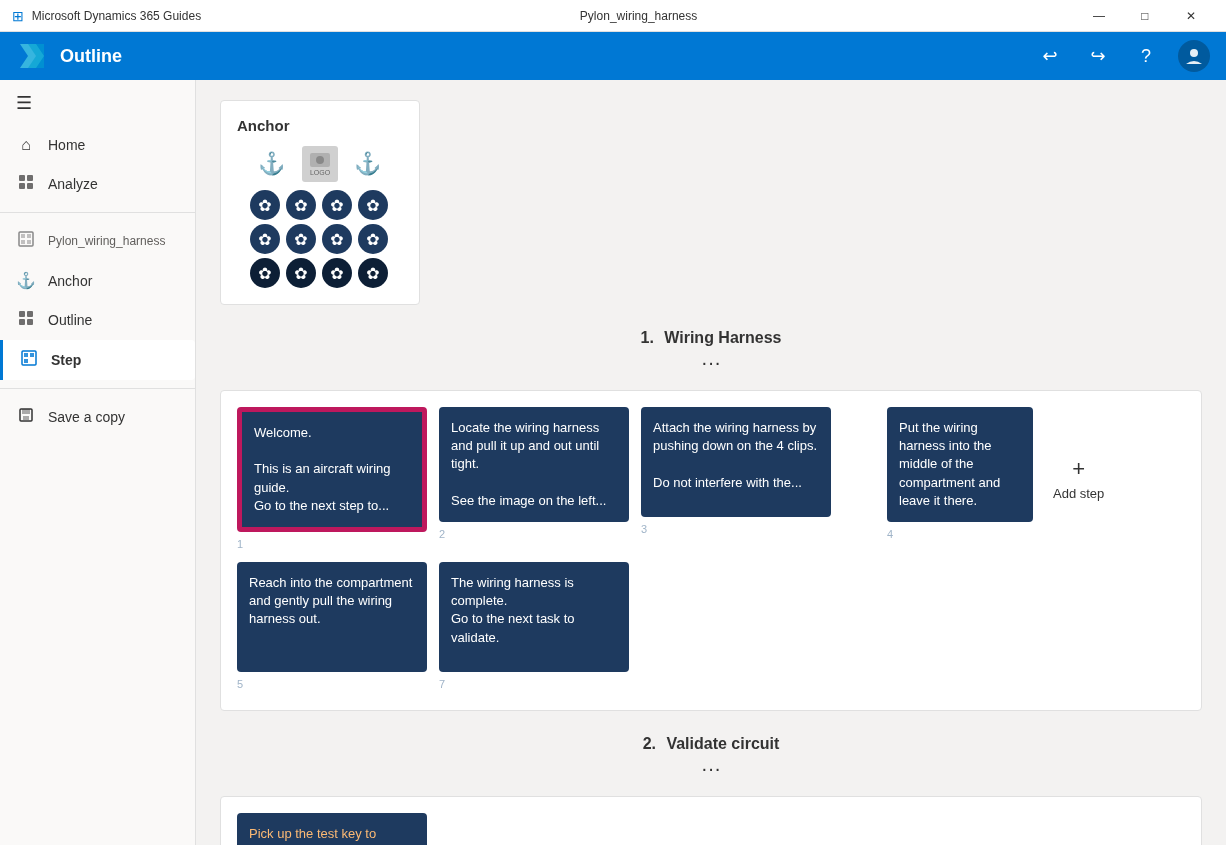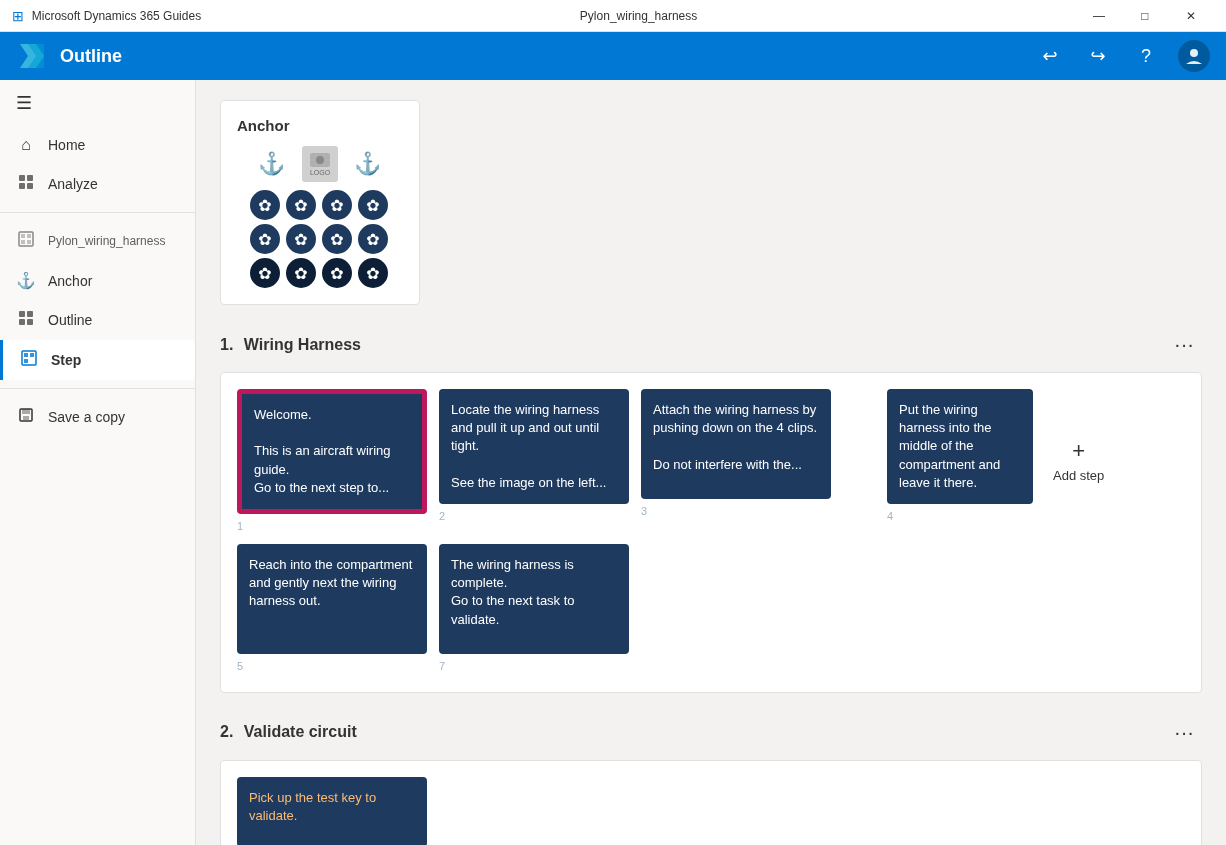--- a/index.html
+++ b/index.html
@@ -88,20 +88,21 @@
     .anchor-grid-item {
       width: 30px; height: 30px; border-radius: 50%; background: #1e3a5f;
       display: flex; align-items: center; justify-content: center; font-size: 16px; color: white;
     }
 
     
     .task-section { margin-bottom: 24px; }
     .task-header {
       display: flex; align-items: center; justify-content: space-between;
       margin-bottom: 12px;
+      flex-direction: column;
     }
     .task-title { font-size: 16px; font-weight: 600; color: #333; }
     .task-more-btn {
       background: none; border: none; cursor: pointer; font-size: 20px;
       color: #333; padding: 4px 8px; border-radius: 2px;
     }
     .step-card {
       background: #1e3a5f; border-radius: 4px; padding: 12px;
       color: white; font-size: 13px; line-height: 1.4; min-height: 110px;
       position: relative; cursor: pointer;
@@ -343,21 +344,21 @@
               <span class="add-step-icon">+</span>
               <span>Add step</span>
             </button>
           </div>
         </div>
 
         <div class="steps-row">
 
           <div style="flex: 0 0 190px;">
             <div class="step-card">
-              Reach into the compartment and gently next the wiring harness out.
+              Reach into the compartment and gently pull the wiring harness out.
             </div>
             <span class="step-number-label">5</span>
           </div>
 
 
           <div style="flex: 0 0 190px;">
             <div class="step-card">
               The wiring harness is complete.<br>
               Go to the next task to validate.
             </div>

